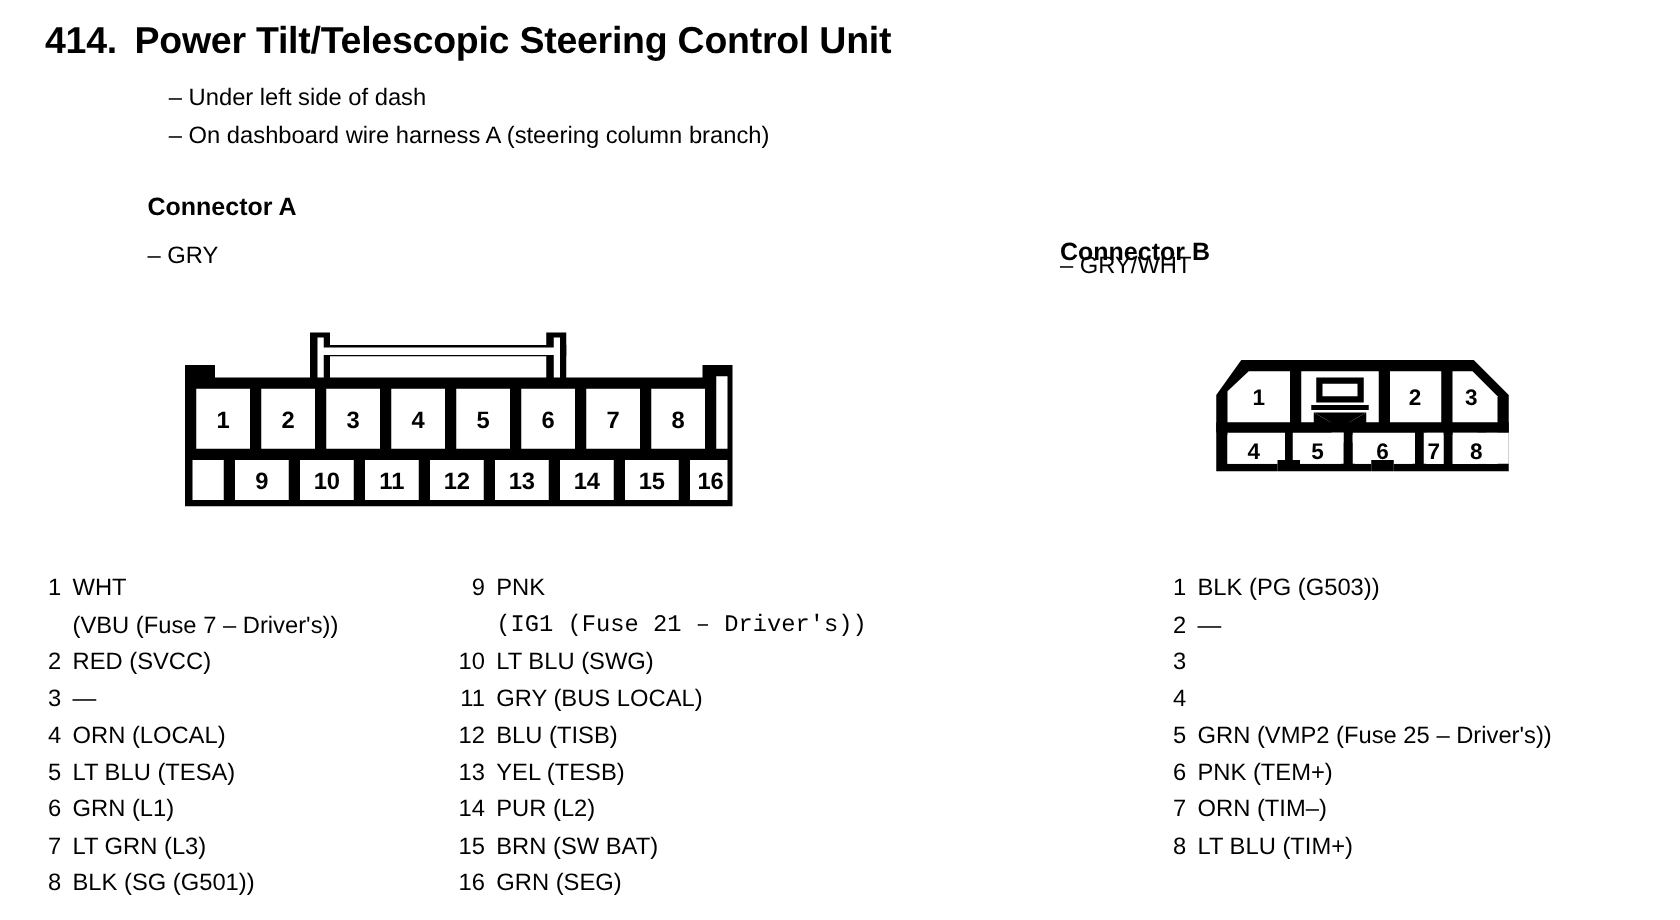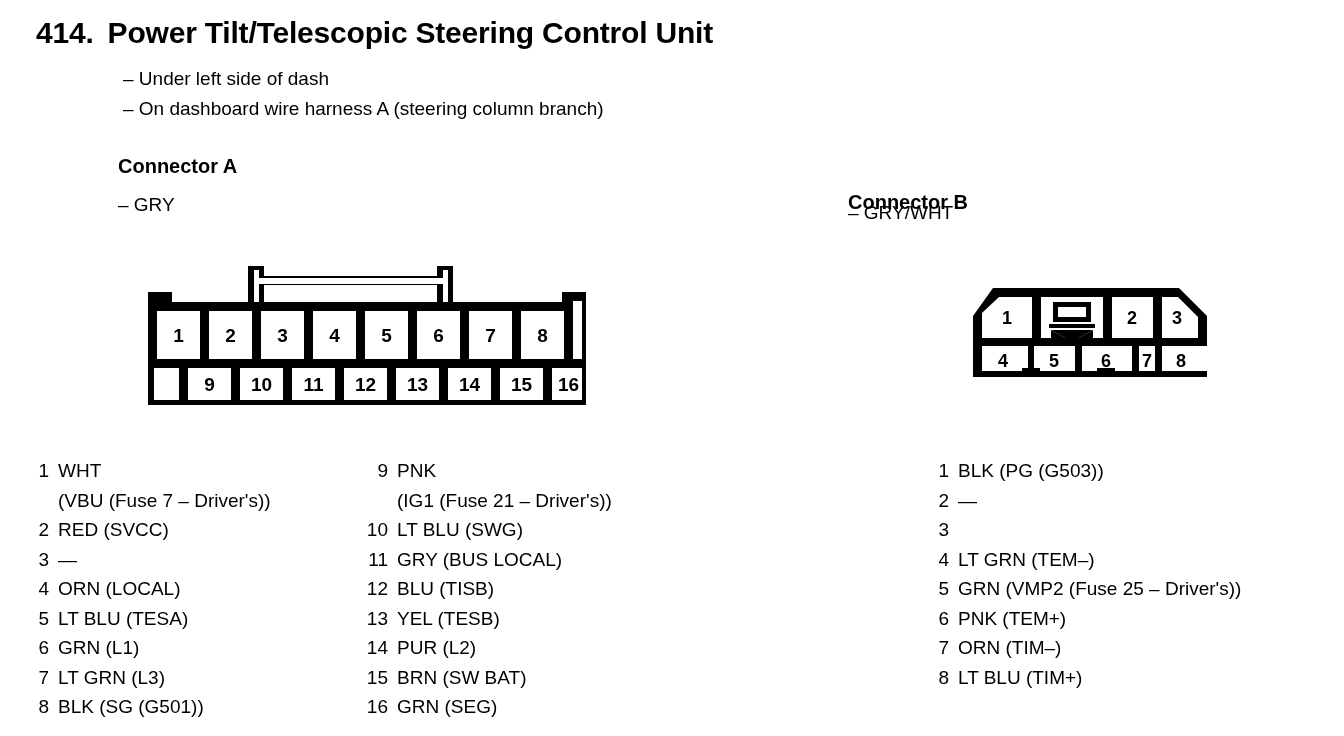--- a/index.html
+++ b/index.html
@@ -25,21 +25,21 @@
     top: 16px;
     font-size: 30px;
     font-weight: bold;
     letter-spacing: -0.2px;
     white-space: nowrap;
   }
   #page-title .num { margin-right: 14px; }
 
   .location-line {
     position: absolute;
-    left: 123px;
+    left: 135px;
     font-size: 19px;
     white-space: nowrap;
   }
   #location-line-0 { top: 68px; }
   #location-line-1 { top: 98px; }
 
   
   .conn-heading {
     position: absolute;
     font-size: 20px;
@@ -94,21 +94,21 @@
     margin-right: 9px;
   }
   .w1 { width: 13px; }
   .w2 { width: 26px; }
   .pin-desc { flex: 0 0 auto; }
   .pin-cont {
     line-height: 29.5px;
     white-space: nowrap;
   }
   #pin-col-a1 .pin-cont { padding-left: 22px; }
-  #pin-col-a2 .pin-cont { padding-left: 35px; }
+  #pin-col-a2 .pin-cont { padding-left: 35px; font-family: Liberation Mono, monospace; }
 </style>
 </head>
 <body>
 
 <div id="page-title">
   <span class="num">414.</span><span>Power Tilt/Telescopic Steering Control Unit</span>
 </div>
 
 <div class="location-line" id="location-line-0">– Under left side of dash</div>
 <div class="location-line" id="location-line-1">– On dashboard wire harness A (steering column branch)</div>
@@ -331,21 +331,20 @@
     </div>
     <div class="pin-row">
       <span class="pin-num w1">2</span>
       <span class="pin-desc">—</span>
     </div>
     <div class="pin-row">
       <span class="pin-num w1">3</span>
     </div>
     <div class="pin-row">
       <span class="pin-num w1">4</span>
-      <span class="pin-desc">LT GRN (TEM–)</span>
     </div>
     <div class="pin-row">
       <span class="pin-num w1">5</span>
       <span class="pin-desc">GRN (VMP2 (Fuse 25 – Driver's))</span>
     </div>
     <div class="pin-row">
       <span class="pin-num w1">6</span>
       <span class="pin-desc">PNK (TEM+)</span>
     </div>
     <div class="pin-row">

